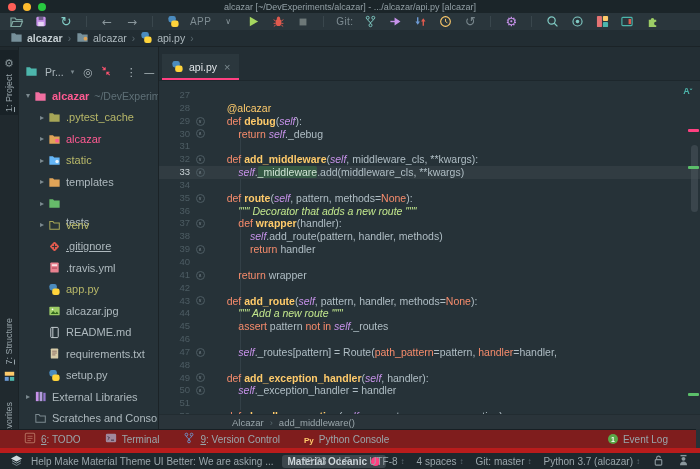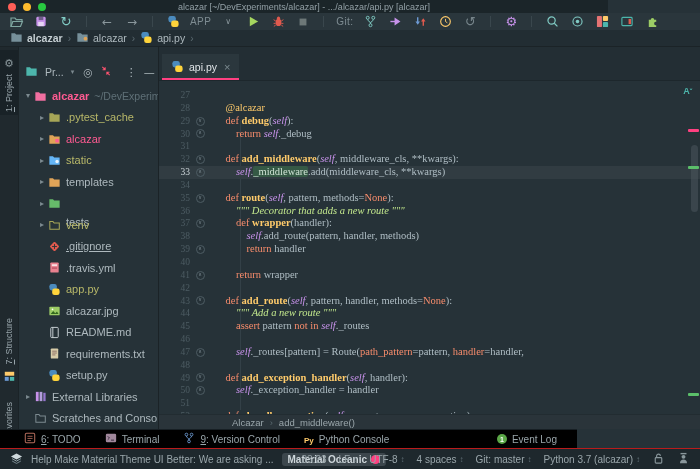--- a/index.html
+++ b/index.html
@@ -1,19 +1,19 @@
 <!DOCTYPE html>
 <html style="--accent: #FF4081;"><head>
 <meta charset="utf-8">
 <style>
   html,body{margin:0;padding:0;background:#11181c;}
   .app{position:relative;width:700px;height:469px;background:#263238;overflow:hidden;
        font-family:"Liberation Sans",sans-serif;color:#B0BEC5;-webkit-font-smoothing:antialiased;}
   
-  .titlebar{position:absolute;left:0;top:0;width:608px;height:13px;background:#1b2529;display:flex;align-items:center;}
+  .titlebar{position:absolute;left:0;top:0;width:700px;height:13px;background:#1b2529;display:flex;align-items:center;}
   .lights{position:absolute;left:8px;top:3px;display:flex;gap:7px;}
   .light{width:8px;height:8px;border-radius:50%;}
   .title-text{width:100%;text-align:center;font-size:9px;color:#93a0a6;}
   
   .toolbar{position:absolute;left:0;top:13px;width:700px;height:17px;background:#2a363c;display:flex;align-items:center;padding-left:8px;box-sizing:border-box;gap:9px;}
   .tb-btn{display:inline-flex;align-items:center;justify-content:center;width:16px;height:15px;line-height:1;}
   .tb-sep{width:1px;height:11px;background:#3a474d;margin:0 3px;}
   .tb-label{font-size:10px;color:#7f8d93;letter-spacing:.4px;}
   .glyph{font-family:"DejaVu Sans",sans-serif;}
   
@@ -37,47 +37,47 @@
   .tr-icon{width:15px;display:inline-flex;justify-content:center;flex:none;margin-right:4px;}
   .tr-path{color:#5f7077;margin-left:5px;font-size:10.5px;}
   
   .editor{position:relative;flex:1;background:#263238;overflow:hidden;}
   .tabbar{position:absolute;left:0;top:0;right:0;height:33px;background:#232e34;border-bottom:1px solid #1d272c;}
   .tab{position:absolute;left:3px;bottom:0;height:26px;display:flex;align-items:center;gap:5px;padding:0 9px;background:#2b373d;font-size:10.5px;color:#dfe4e7;}
   .tab-underline{position:absolute;left:0;right:0;bottom:0;height:2px;background:var(--accent,#FF4081);}
   .tab-close{color:#7c8a90;font-size:11px;margin-left:2px;}
   .inspect-widget{position:absolute;right:8px;top:39px;color:#4DB6AC;font-size:9px;font-weight:bold;}
   .viewport{position:absolute;left:0;top:33px;right:0;height:335px;overflow:hidden;}
-  .code{position:absolute;left:0;top:9px;right:0;font-family:Liberation Serif, serif;font-size:10.5px;line-height:12.85px;}
+  .code{position:absolute;left:0;top:9px;right:0;font-family:Liberation Sans, sans-serif;font-size:10.5px;line-height:12.85px;}
   .cl{display:flex;height:12.85px;white-space:pre;}
   .cl.cur{background:#313c42;}
   .cl-num{width:34px;flex:none;text-align:right;padding-right:3px;color:#4d5c63;font-size:9.5px;box-sizing:border-box;}
   .cl.cur .cl-num{color:#ccd5d9;}
   .cl-fold{width:14px;flex:none;display:flex;align-items:center;justify-content:center;}
   .fold-dot{width:7px;height:7px;border:1px solid #4d5c63;border-radius:50%;color:#7c8a90;font-size:5px;line-height:6px;text-align:center;}
   .cl-text{padding-left:8px;}
   .indent-guide{position:absolute;width:1px;background:#334047;}
   .tk-k{color:#F78C6C;}
   .tk-f{color:#FFCB6B;font-weight:bold;}
   .tk-d{color:#FFCB6B;}
   .tk-s{color:#C792EA;font-style:italic;}
   .tk-g{color:#C3E88D;font-style:italic;}
   .tk-n{color:#B0BEC5;}
   .tk-a{color:#F78C6C;}
   .tk-hl{color:#cfe3d4;background:#35594590;background:#355945;border-radius:2px;}
   .ed-crumb{position:absolute;left:0;right:0;bottom:0;height:14px;background:#2a343a;border-top:1px solid #222c31;display:flex;align-items:center;padding-left:73px;gap:6px;font-size:9.5px;color:#9aa6ab;}
   .scrollbar{position:absolute;right:2px;top:98px;width:7px;height:67px;background:#55616755;background:#4b565c;opacity:.55;border-radius:4px;}
   .stripe-mark{position:absolute;right:1px;width:11px;height:3px;border-radius:1px;}
   
-  .twbar{position:absolute;left:0;top:429px;width:577px;height:19px;background:#000000;display:flex;align-items:center;padding:0 20px 0 24px;box-sizing:border-box;gap:24px;font-size:10px;color:#9aa6ab;border-top:1px solid #171f24;}
+  .twbar{position:absolute;left:0;top:429px;width:696px;height:19px;background:#7f1d1d;display:flex;align-items:center;padding:0 28px 0 24px;box-sizing:border-box;gap:24px;font-size:10px;color:#9aa6ab;border-top:1px solid #171f24;}
   .tw-item{display:inline-flex;align-items:center;gap:5px;}
   .tw-right{margin-left:auto;display:inline-flex;align-items:center;gap:5px;}
   .badge{width:10px;height:10px;border-radius:50%;background:#5BA747;color:#fff;font-size:7px;display:inline-flex;align-items:center;justify-content:center;font-weight:bold;}
   
-  .statusbar{position:absolute;left:0;top:448px;width:700px;height:21px;background:#1e282d;border-top:1px solid #b91c1c;display:flex;align-items:center;padding:0 10px;box-sizing:border-box;font-size:10px;color:#9aa6ab;gap:13px;}
+  .statusbar{position:absolute;left:0;top:448px;width:700px;height:21px;background:#1e282d;border-top:5px solid #b91c1c;display:flex;align-items:center;padding:0 10px;box-sizing:border-box;font-size:10px;color:#9aa6ab;gap:13px;}
   .sb-left{display:inline-flex;align-items:center;gap:8px;min-width:0;}
   .sb-chip{display:inline-flex;align-items:center;gap:4px;background:#3c464c;color:#ced6da;padding:1px 6px;border-radius:3px;white-space:nowrap;font-weight:bold;}
   .sb-dot{width:9px;height:9px;border-radius:50%;background:var(--accent,#FF4081);}
   .sb-right{margin-left:auto;display:inline-flex;align-items:center;gap:12px;white-space:nowrap;}
   .sb-item{display:inline-flex;align-items:center;gap:3px;}
   .updown{font-size:8px;color:#5f6e75;}
   u{text-decoration:underline;}
 </style>
 </head>
 <body>

